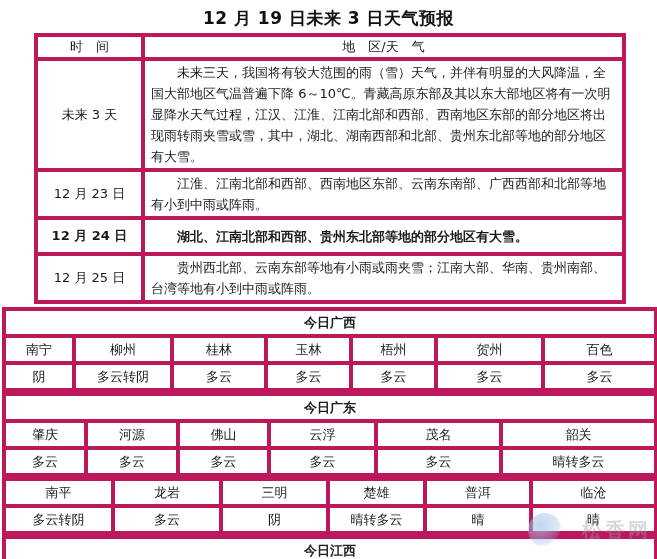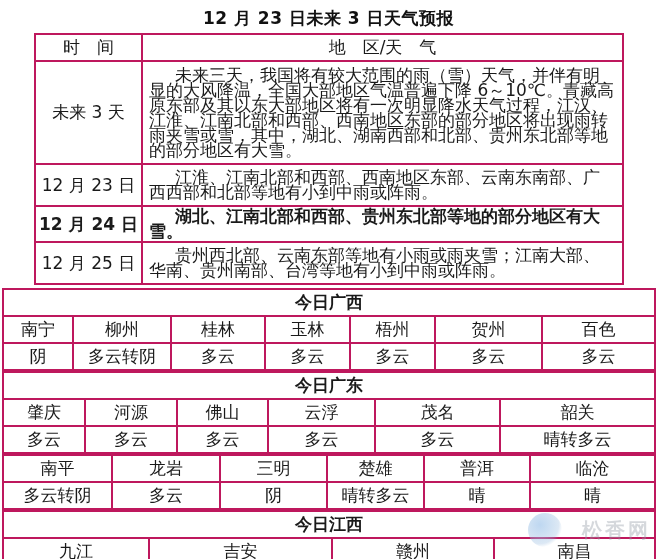--- a/index.html
+++ b/index.html
@@ -5,26 +5,26 @@
   html,body{margin:0;padding:0;background:#fff;}
   .page{
     width:657px;height:559px;position:relative;overflow:hidden;background:#ffffff;
     font-family:"DejaVu Sans","Liberation Sans",sans-serif;color:#1a1a1a;
   }
   .title{
     text-align:center;font-weight:bold;font-size:17px;padding-top:7px;height:22px;
     letter-spacing:0.5px;color:#111;
   }
   table{border-collapse:collapse;table-layout:fixed;}
-  td{border:2px solid #be185d;font-size:17px;overflow:hidden;}
+  td{border:4px solid #be185d;font-size:13px;overflow:hidden;}
 
   
   .ftable{width:588px;margin:4px 0 0 34px;}
   .c{text-align:center;vertical-align:middle;}
-  .p{padding:1px 6px;line-height:15px;text-indent:26px;vertical-align:middle;text-align:left;}
+  .p{padding:1px 6px;line-height:21px;text-indent:26px;vertical-align:middle;text-align:left;}
   .hh{height:22px;}
   .r0{height:103px;}
   .r1{height:42px;}
   .r2{height:36px;font-weight:bold;}
   .r3{height:42px;}
 
   
   .rblock{margin:3px 0 0 2px;}
   .rtable{width:652px;}
   .rtable td{height:21px;text-align:center;vertical-align:middle;}
@@ -42,21 +42,21 @@
   }
   .wm-text{
     font-size:20px;font-weight:bold;color:rgba(150,158,168,0.40);letter-spacing:3px;
   }
 </style>
 </head>
 <body>
 
 <div class="page">
 
-  <div class="title">12 月 23 日未来 3 日天气预报</div>
+  <div class="title">12 月 19 日未来 3 日天气预报</div>
 
   <table class="ftable">
     <colgroup>
         <col style="width:107px">
         <col style="width:481px">
       </colgroup>
     <tbody>
         <tr class="hh">
       <td class="c">时　间</td>
       <td class="c">地　区/天　气</td>

